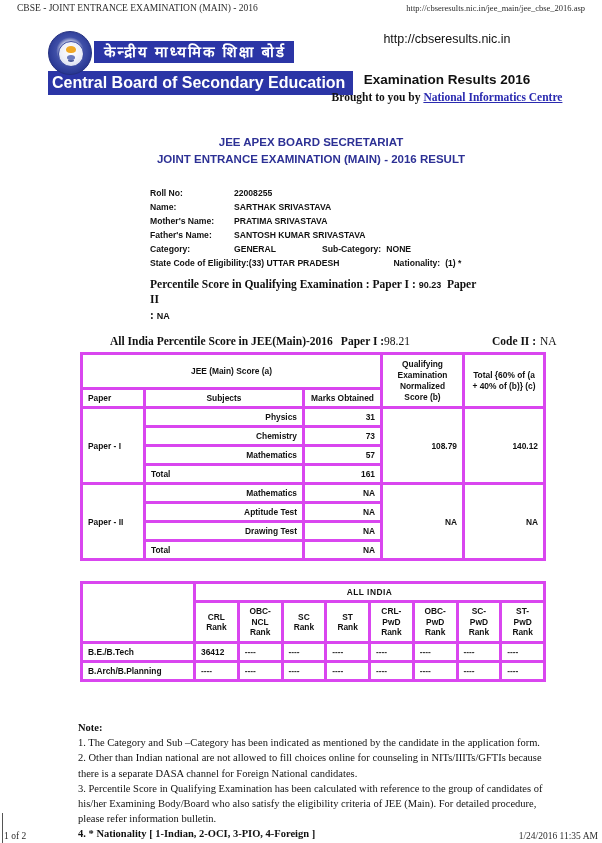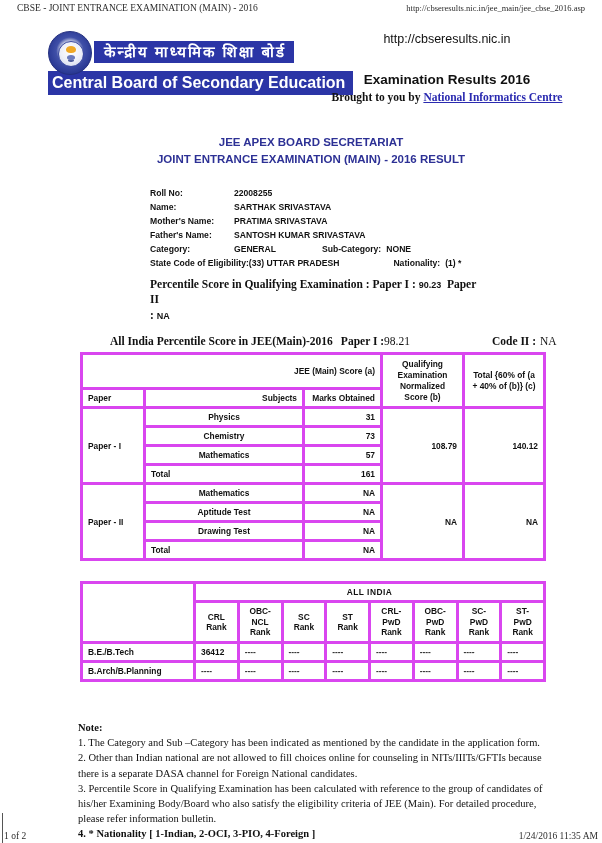--- a/index.html
+++ b/index.html
@@ -215,22 +215,22 @@
     font-weight: bold;
     vertical-align: middle;
   }
   .score-table { width: 463px; }
   .c-paper   { width: 63px; }
   .c-subject { width: 159px; }
   .c-marks   { width: 78px; }
   .c-qual    { width: 82px; }
   .c-total   { width: 81px; }
 
-  .th-center { text-align: right; }
-  .cell-sub { text-align: center; font-weight: normal; }
+  .th-center { text-align: center; }
+  .cell-sub { text-align: right; font-weight: normal; }
   .cell-num { text-align: right; }
   .cell-total-lbl { text-align: left; font-weight: normal; }
   .cell-paper { text-align: left; font-weight: normal; }
   .cell-big { text-align: right; vertical-align: middle; }
   .hdr-multi { text-align: center; line-height: 1.28; }
 
   
   .rank-table-wrap { margin: 20px 0 0 70px; }
   .rank-table { width: 463px; }
   .rk-name { width: 113px; }

